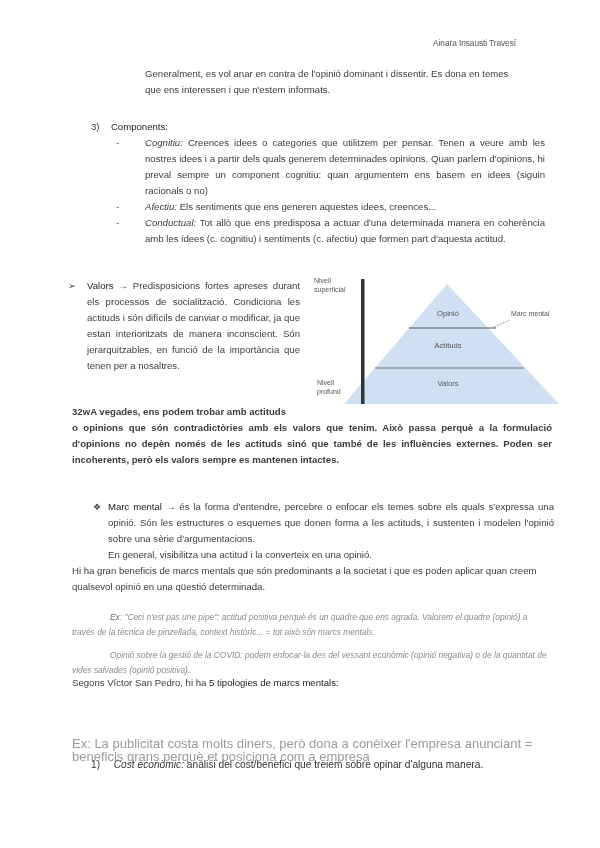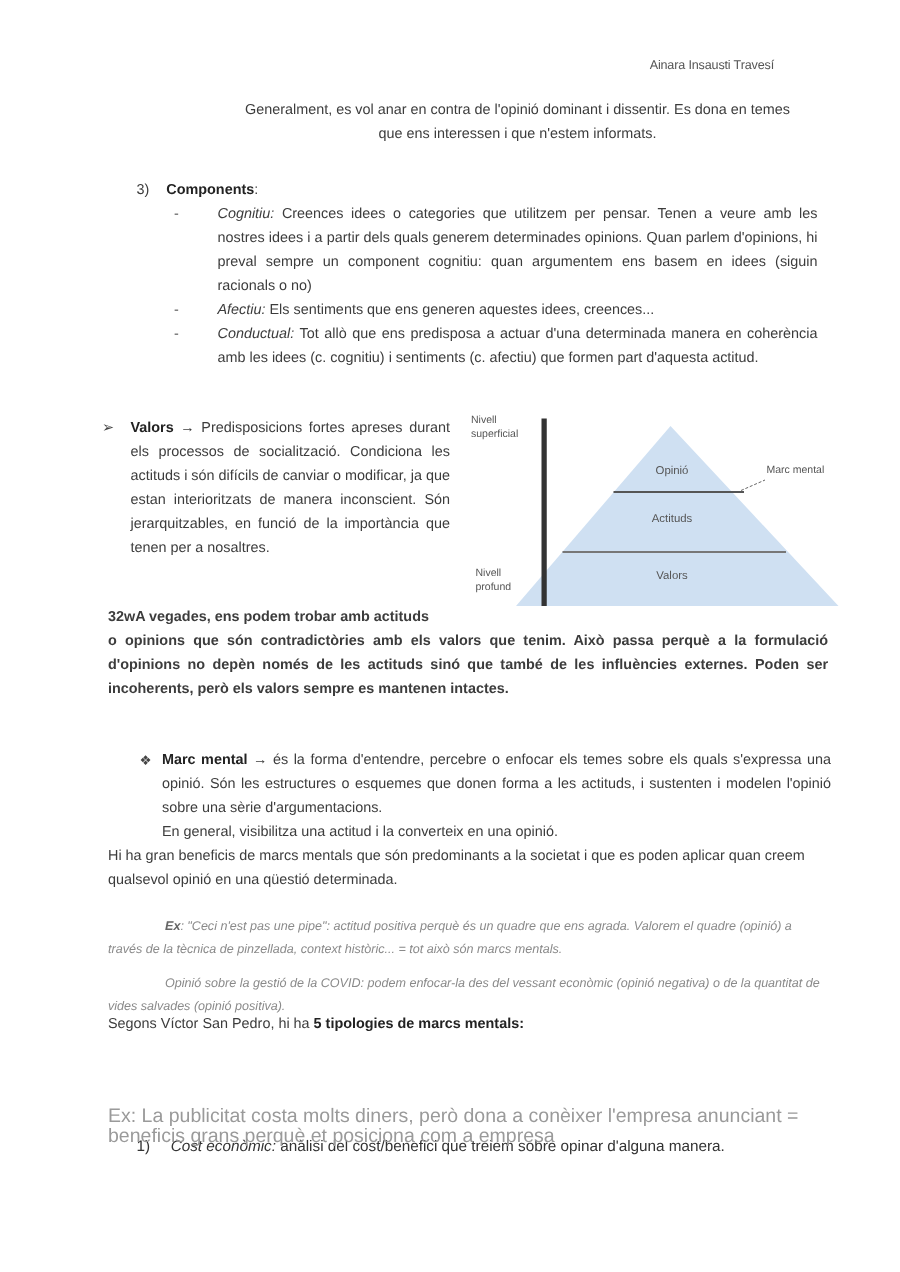--- a/index.html
+++ b/index.html
@@ -4,35 +4,35 @@
   <style>
     html, body { margin: 0; padding: 0; background: #ffffff; }
     body {
       width: 600px; height: 848px; position: relative; overflow: hidden;
       font-family: "Liberation Sans", sans-serif; color: #3a3a3a;
     }
     .abs { position: absolute; }
     .p { font-size: 9.6px; line-height: 16px; color: #3c3c3c; }
     .just { text-align: justify; text-align-last: left; }
     .header-name { right: 84px; top: 38px; font-size: 8.4px; color: #555; letter-spacing: -0.1px; }
-    .b { font-weight: bold; color: #222; }
+    .b { font-weight: normal; color: #222; }
     .i { font-style: italic; }
     .dash { position: absolute; left: -29px; color: #555; }
     .marker { position: absolute; color: #444; }
     .ex { font-size: 8.4px; line-height: 14.5px; color: #8a8a8a; font-style: italic; }
     .ex2 { font-size: 13px; line-height: 12.5px; color: #9a9a9a; }
     .lg { font-size: 10.2px; line-height: 16px; color: #333; }
     .diag-label { font-size: 7px; line-height: 9px; color: #555; }
   </style>
 </head>
 <body>
 
 <div class="abs header-name">Ainara Insausti Travesí</div>
 
-<div class="abs p" style="left:145px; top:66px; width:400px;text-align:center;">
+<div class="abs p" style="left:145px; top:66px; width:400px;">
   <div>Generalment, es vol anar en contra de l'opinió dominant i dissentir. Es dona en temes</div>
   <div>que ens interessen i que n'estem informats.</div>
 </div>
 
 <div class="abs p" style="left:91px; top:119px;">
   <span>3)</span>
   <span style="display:inline-block;width:6px"></span>
   <span class="b">Components</span><span>:</span>
 </div>
 

